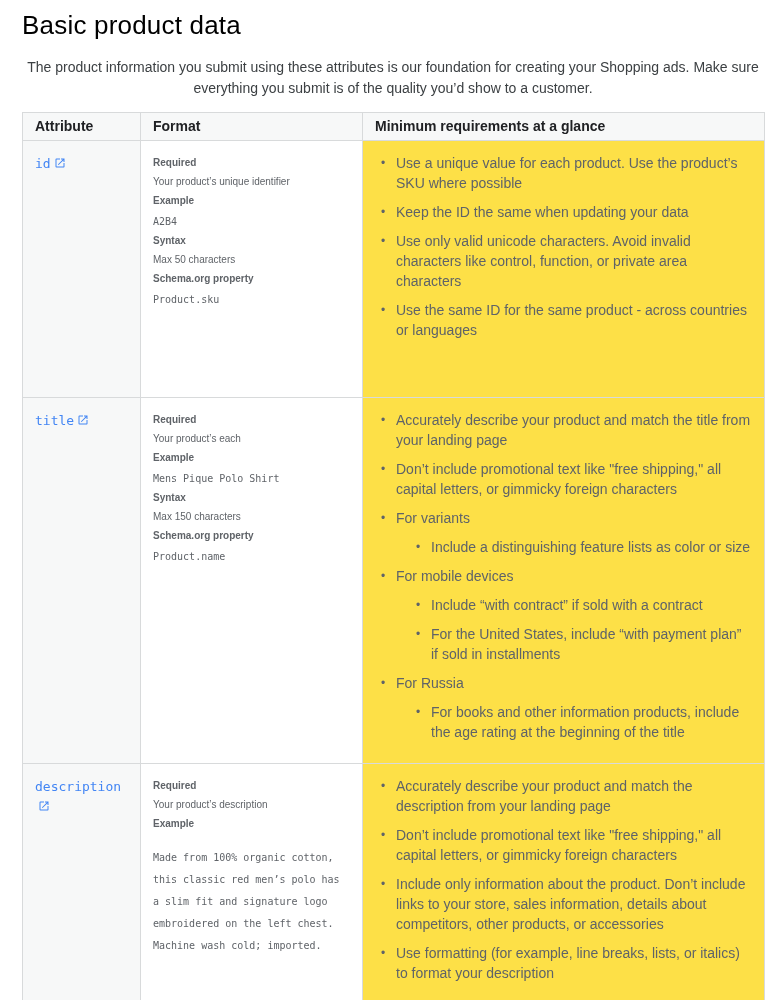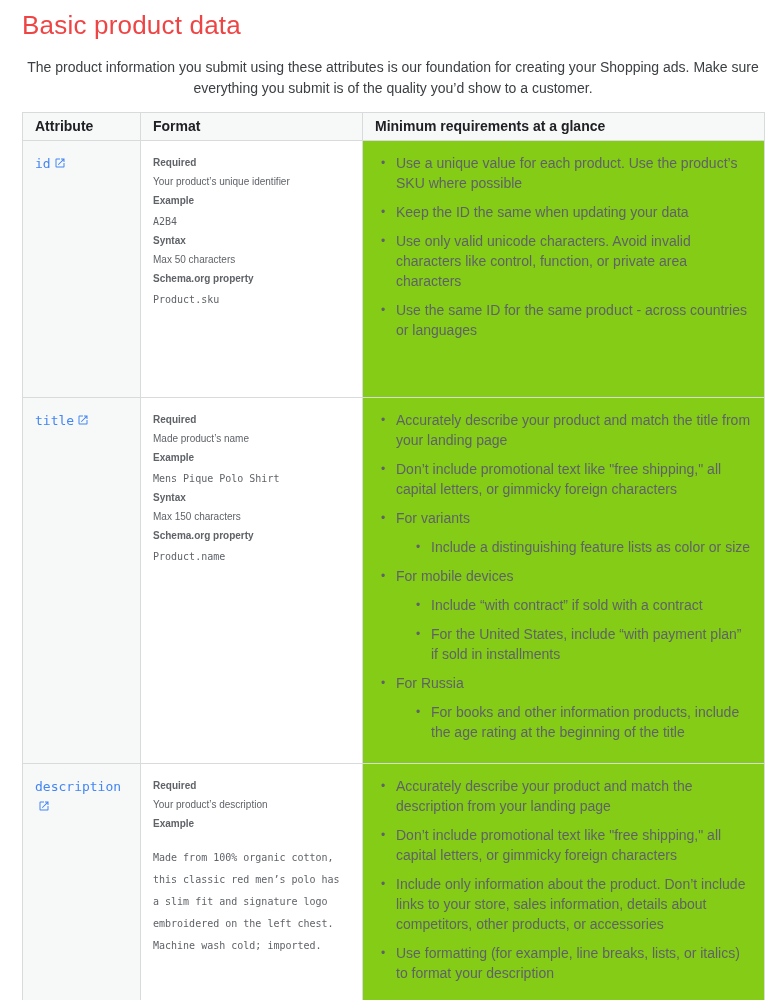--- a/index.html
+++ b/index.html
@@ -4,21 +4,21 @@
 <style>
   * { box-sizing: border-box; margin: 0; padding: 0; }
   html, body { background: #ffffff; }
   body {
     width: 780px; height: 1000px; overflow: hidden;
     padding: 10px 16px 0 22px;
     font-family: "Liberation Sans", sans-serif;
     color: #5f6368;
   }
   h1[data-name="page-title"] {
-    font-size: 26px; font-weight: 400; color: #ef4444;
+    font-size: 26px; font-weight: 400; color: #000000;
     letter-spacing: 0.2px; margin: 0 0 16px 0;
   }
   .intro {
     font-size: 14px; line-height: 21px; color: #3c4043;
     max-width: 742px; margin: 0 0 13px 0; text-align: center;
   }
   table.attr-table {
     width: 742px; table-layout: fixed; border-collapse: collapse;
   }
   .attr-table th, .attr-table td {
@@ -40,21 +40,21 @@
   .ext-icon { width: 12px; height: 12px; fill: #4285f4; vertical-align: -1px; margin-left: 3px; }
   td.format-cell { background: #ffffff; padding: 12px 12px 14px 12px; }
   .format-cell p { font-size: 10px; line-height: 19px; color: #5f6368; }
   .required-label { color: #d23f31; font-weight: 700; }
   .sec-label { color: #3c4043; font-weight: 700; }
   .code {
     font-family: "DejaVu Sans Mono", "Liberation Mono", monospace;
     font-size: 13px; color: #1e8e5a; line-height: 19px; margin-top: 2px;
   }
   .code-block { line-height: 22px !important; margin-top: 14px; }
-  td.req-cell { background: #84cc16; padding: 12px 12px 12px 14px; }
+  td.req-cell { background: #fde047; padding: 12px 12px 12px 14px; }
   ul.req-list, ul.sub-list { list-style: none; }
   ul.req-list > li, ul.sub-list > li {
     position: relative; padding-left: 19px; margin-bottom: 9px;
     font-size: 14px; line-height: 20px; color: #5f6368;
   }
   ul.req-list li::before {
     content: "•"; position: absolute; left: 4px; top: 0;
     font-size: 12px; color: #5f6368;
   }
   ul.sub-list { margin: 9px 0 0 16px; }
@@ -110,21 +110,21 @@
       </tr>
 
       <tr class="row-title" data-name="table-row-title">
         <td class="attr-cell" data-name="attribute-cell">
           <a class="attr-link" href="#" data-name="attribute-link-title"><span data-name="attribute-name">title</span><svg class="ext-icon" data-name="open-in-new-icon" viewBox="0 0 24 24">
                 <path d="M19 19H5V5h7V3H5a2 2 0 0 0-2 2v14a2 2 0 0 0 2 2h14c1.1 0 2-.9 2-2v-7h-2v7zM14 3v2h3.59l-9.83 9.83 1.41 1.41L19 6.41V10h2V3h-7z"></path>
               </svg></a>
         </td>
         <td class="format-cell" data-name="format-cell">
           <p class="required-label" data-name="required-label">Required</p>
-          <p data-name="format-description">Made product’s name</p>
+          <p data-name="format-description">Your product’s each</p>
           <p class="sec-label" data-name="example-label">Example</p>
           <p class="code" data-name="example-value">Mens Pique Polo Shirt</p>
           <p class="sec-label" data-name="syntax-label">Syntax</p>
           <p data-name="syntax-value">Max 150 characters</p>
           <p class="sec-label" data-name="schema-label">Schema.org property</p>
           <p class="code" data-name="schema-value">Product.name</p>
         </td>
         <td class="req-cell" data-name="requirements-cell">
           <ul class="req-list" data-name="requirements-list">
               <li data-name="requirement-item">Accurately describe your product and match the title from your landing page</li>

